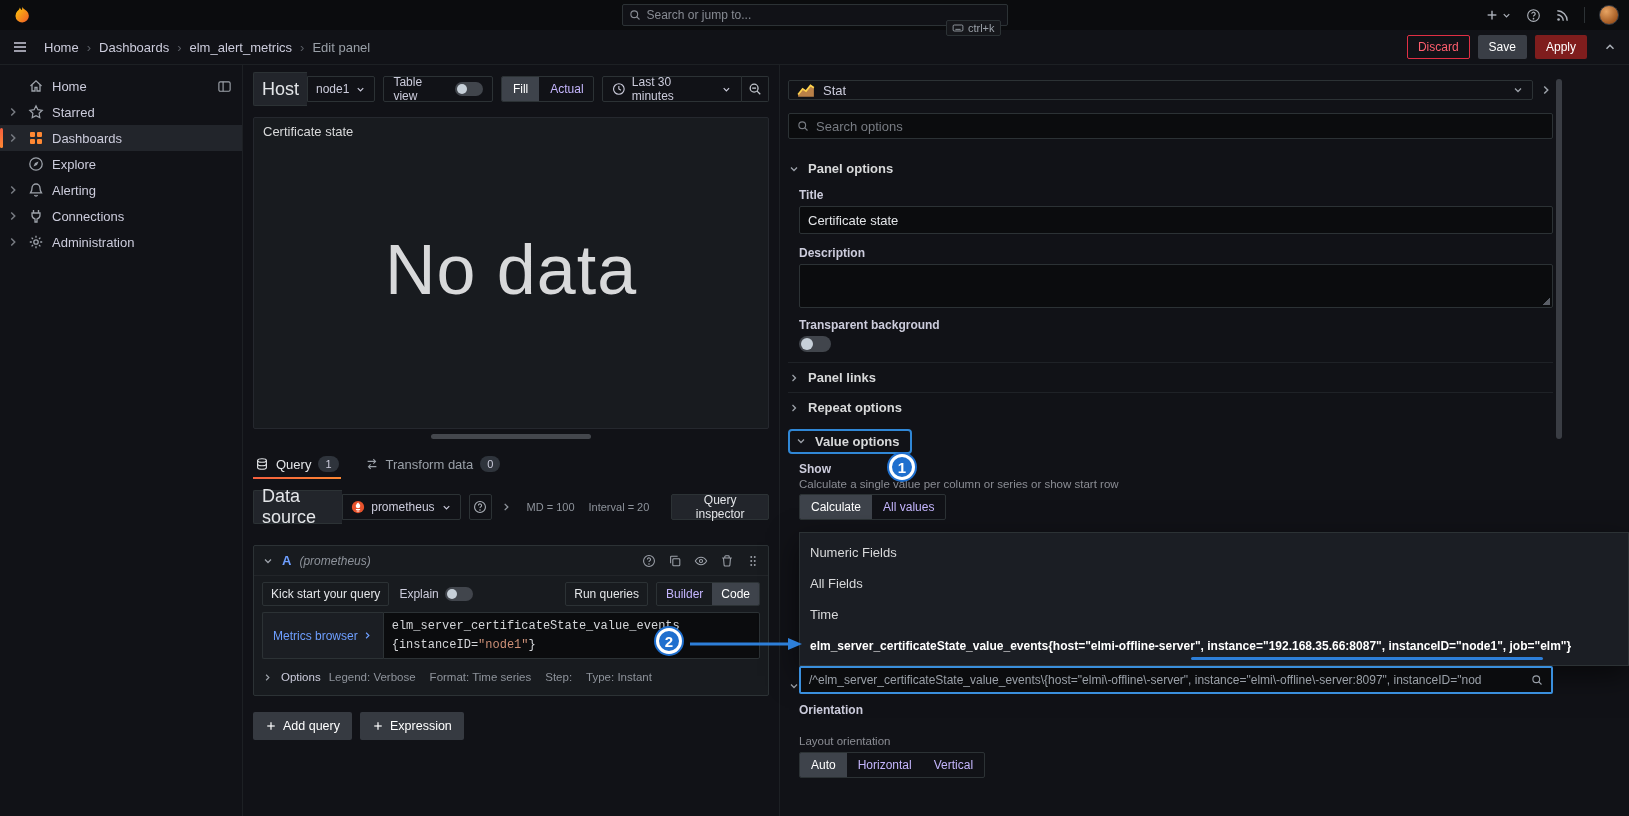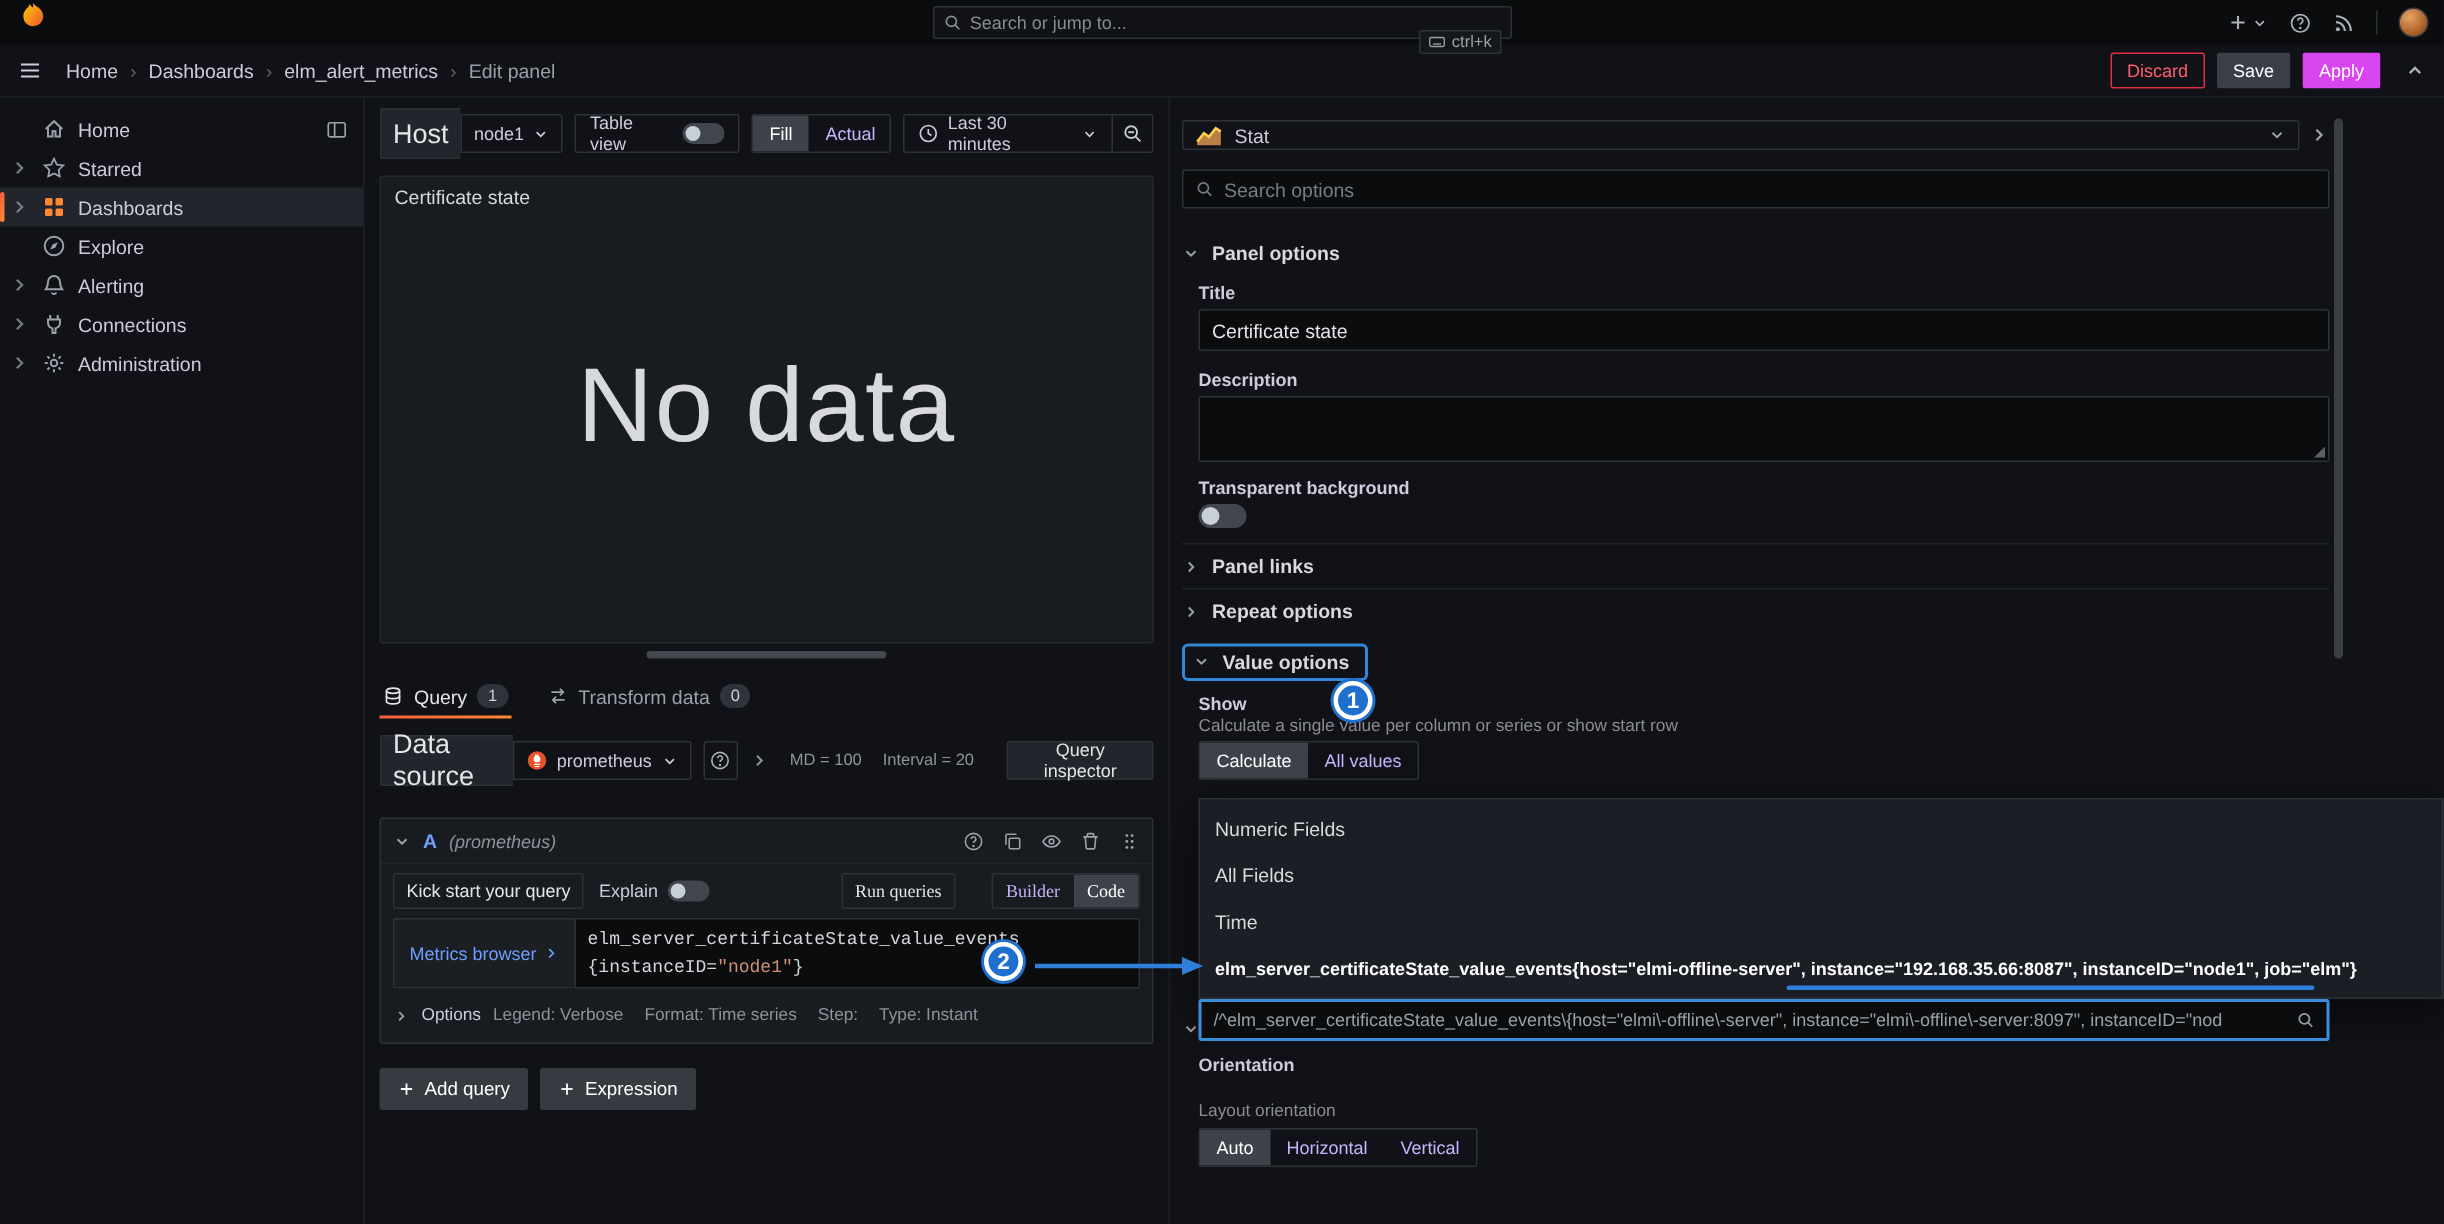--- a/index.html
+++ b/index.html
@@ -4,21 +4,21 @@
 <style>
   * { margin:0; padding:0; box-sizing:border-box; }
   html,body { width:1629px; height:816px; overflow:hidden; background:#111217;
     font-family:"Liberation Sans","DejaVu Sans",sans-serif; color:#ccccdc; font-size:13px; }
   svg { display:block; }
   .ic { width:14px; height:14px; }
   .ic use { stroke:currentColor; }
 
   
   .topbar { position:absolute; left:0; top:0; right:0; height:30px; background:#0b0c0e;
-    display:flex; padding:0 10px; z-index:60;text-decoration:underline; }
+    display:flex; align-items:center; padding:0 10px; z-index:60;text-decoration:underline; }
   .logo { width:20px; height:20px; margin-left:2px; }
   .tb-search { position:absolute; left:50%; top:4px; transform:translateX(-50%);
     width:386px; height:22px; background:#111217; border:1px solid #2c3235; border-radius:2px;
     display:flex; align-items:center; gap:6px; padding:0 6px; color:#878b93; font-size:12px; }
   .tb-search .ph { flex:1; color:#878b93; }
   .kbd { display:flex; align-items:center; gap:4px; border:1px solid #2c3235; border-radius:2px;
     padding:1px 5px; font-size:11px; color:#9aa0a8; background:#16171b;margin-top:26px; }
   .tb-right { margin-left:auto; display:flex; align-items:center; gap:14px; color:#adb2ba; }
   .tb-plus { display:flex; align-items:center; gap:2px; }
   .tb-divider { width:1px; height:16px; background:#2c3235; }
@@ -31,21 +31,21 @@
   .burger { color:#ccccdc; margin-right:16px; }
   .crumbs { display:flex; align-items:center; gap:8px; font-size:13px; }
   .crumb-sep { color:#5a5e66; font-size:13px; }
   .crumb-last { color:#9aa0a8; }
   .crumb-actions { margin-left:auto; display:flex; align-items:center; gap:8px; }
   .btn { height:24px; border-radius:2px; font-size:12px; display:inline-flex; align-items:center;
     justify-content:center; padding:0 10px; border:1px solid transparent; cursor:pointer;
     font-family:inherit; color:#fff; background:transparent; }
   .btn-red-outline { border-color:#e02f44; color:#ff5e6e; }
   .btn-gray { background:#3a3e46; }
-  .btn-blue { background:#d946ef; }
+  .btn-blue { background:#7f1d1d; }
   .collapse-up { color:#adb2ba; margin-left:8px; }
 
   
   .sidenav { position:absolute; left:0; top:65px; bottom:0; width:243px; background:#111217;
     border-right:1px solid #1d2024; padding-top:8px; z-index:40; }
   .nav-item { height:26px; display:flex; align-items:center; gap:8px; padding:0 10px 0 6px;
     color:#ccccdc; font-size:13px; position:relative; cursor:pointer; }
   .nav-chev { width:14px; height:14px; color:#787c83; flex:0 0 14px; }
   .nav-ic { color:#9da2aa; flex:0 0 16px; width:16px; height:16px; }
   .nav-item.active { background:#22252b; }
@@ -103,21 +103,21 @@
   .query-card { margin-top:24px; border:1px solid #2c3235; border-radius:2px; background:#181b1f; }
   .qc-head { height:30px; display:flex; align-items:center; gap:8px; padding:0 8px; border-bottom:1px solid #222529; }
   .refid { color:#6e9fff; font-weight:bold; font-size:13px; }
   .ds-hint { color:#8e939b; font-style:italic; font-size:12px; }
   .qc-icons { margin-left:auto; display:flex; align-items:center; gap:12px; color:#9da2aa; }
   .qc-body { padding:6px 8px 8px 8px; }
   .qrow1 { display:flex; align-items:center; gap:10px; height:24px; }
   .mini-btn { border:1px solid #2c3235; border-radius:2px; background:transparent; height:24px; padding:0 8px;
     font-size:12px; color:#e3e5e8; display:inline-flex; align-items:center; cursor:pointer; font-family:inherit; }
   .explain { display:inline-flex; align-items:center; gap:6px; font-size:12px; color:#ccccdc; }
-  .qrow1-right { margin-left:auto; display:inline-flex; gap:24px; align-items:flex-start;font-family:Liberation Serif, serif; }
+  .qrow1-right { margin-left:auto; display:inline-flex; gap:8px; align-items:flex-start; }
   .seg-sm { height:24px; }
   .seg-sm .seg { padding:0 9px; }
   .qrow2 { margin-top:6px; display:flex; align-items:stretch; gap:0; }
   .metrics-btn { display:inline-flex; align-items:center; gap:4px; color:#6e9fff; font-size:12px;
     padding:0 10px; background:#1b1e23; border:1px solid #2c3235; border-right:none; border-radius:2px 0 0 2px; cursor:pointer; }
   .code-area { flex:1; background:#0b0c0e; border:1px solid #2c3235; border-radius:0 2px 2px 0;
     padding:4px 8px; font-family:"Liberation Mono","DejaVu Sans Mono",monospace; font-size:12px;
     line-height:1.55; color:#d4d6d9; min-height:40px; }
   .tok-str { color:#ce9178; }
   .qrow3 { margin-top:8px; display:flex; align-items:center; gap:8px; font-size:11.5px; height:20px; }

